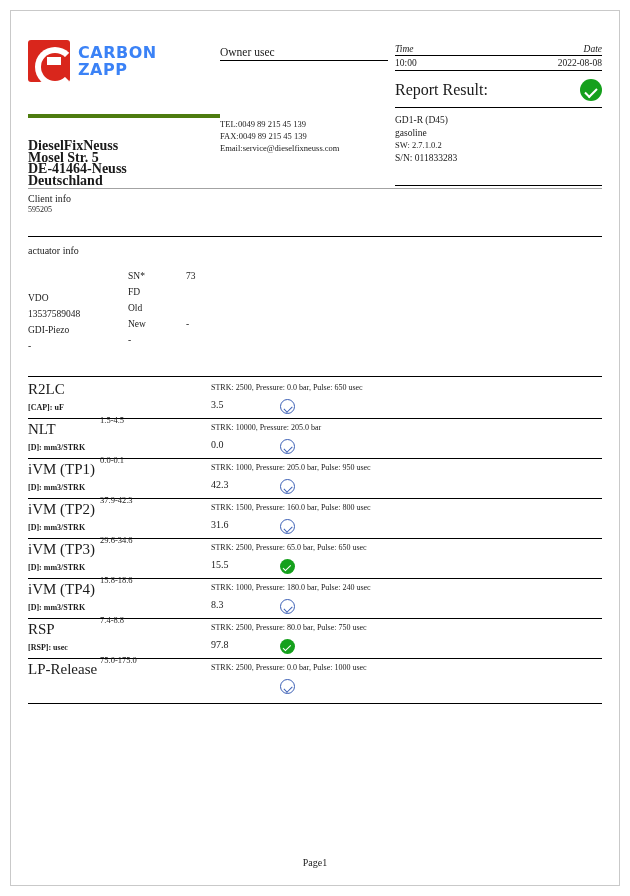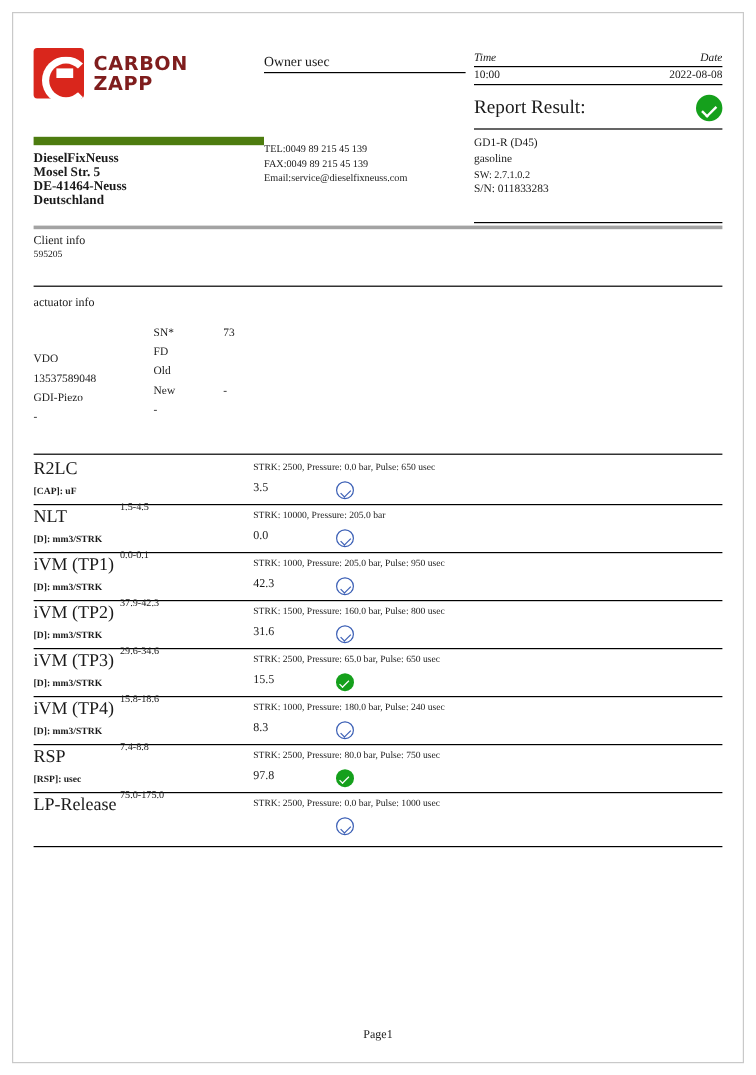--- a/index.html
+++ b/index.html
@@ -58,21 +58,21 @@
     left: 19px; top: 17px;
     width: 14px; height: 8px;
     background: #ffffff;
   }
   .logo-text {
     font-family: "DejaVu Sans", sans-serif;
     font-weight: bold;
     font-size: 16px;
     line-height: 17px;
     letter-spacing: 0.5px;
-    color: #7f1d1d;
+    color: #3b82f6;
   }
 
   .owner-col {
     width: 175px;
     padding-top: 24px;
   }
   .owner-label {
     font-size: 11.5px;
     padding-bottom: 2px;
     border-bottom: 1px solid #000;
@@ -127,46 +127,46 @@
   }
 
   
   .contact {
     display: flex;
     margin-top: 14px;
     height: 72px;
   }
   .addr {
     width: 192px;
-    font-size: 11px;
+    font-size: 14px;
     font-weight: bold;
     line-height: 11.5px;
-    border-top: 7px solid #4d7c0f;
-    padding-top: 4px;
+    border-top: 4px solid #4d7c0f;
+    padding-top: 20px;
     height: 30px;
   }
   .addr-inner { padding-top: 2px; }
   .tel {
     width: 175px;
     font-size: 8.5px;
     line-height: 12px;
     padding-top: 4px;
   }
   .device {
     flex: 1;
     font-size: 9.5px;
     line-height: 12.5px;
     border-bottom: 1px solid #000;
     padding-bottom: 4px;
   }
   .device .sw { font-size: 8.5px; }
 
   
   .client {
-    border-top: 3px solid #a3a3a3;
+    border-top: 1px solid #a3a3a3;
     margin-top: 2px;
     padding-top: 4px;
   }
   .client-label { font-size: 10px; }
   .client-val { font-size: 8px; padding-top: 1px; }
   .client-rule {
     border-bottom: 1px solid #000;
     margin-top: 22px;
   }
 

